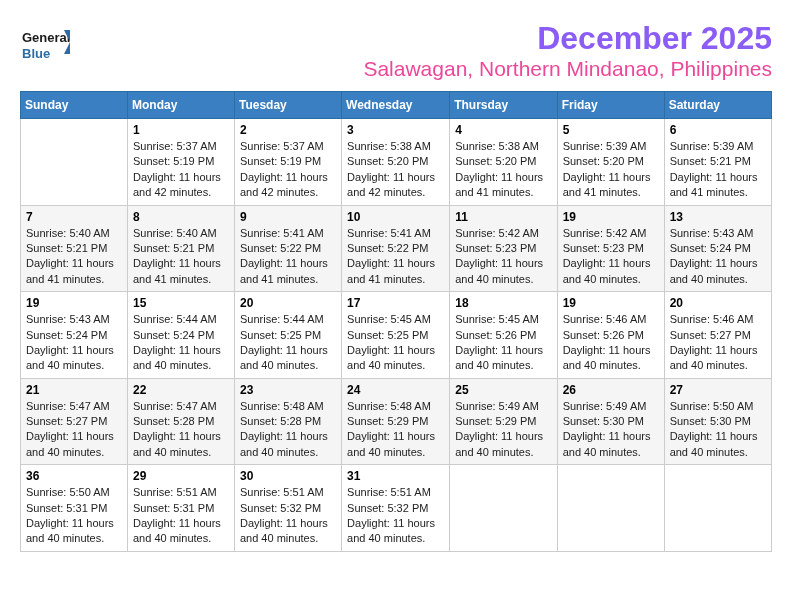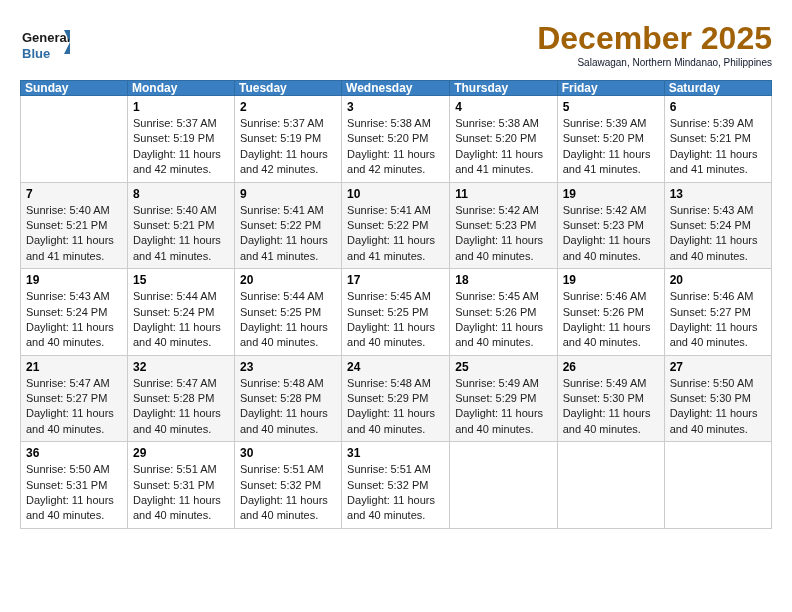--- a/index.html
+++ b/index.html
@@ -20,35 +20,35 @@
       display: flex;
       align-items: center;
       gap: 4px;
     }
     .title-area {
       text-align: right;
     }
     .month-title {
       font-size: 32px;
       font-weight: bold;
-      color: #a16207;
+      color: #8b5cf6;
     }
     .location-title {
-      font-size: 10px;
-      color: #0f172a;
+      font-size: 21px;
+      color: #ec4899;
     }
     table {
       width: 100%;
       border-collapse: collapse;
       font-size: 11px;
     }
     thead th {
       background-color: #3a7fc1;
       color: #fff;
-      padding: 0 4px;
+      padding: 6px 4px;
       text-align: left;
       font-size: 12px;
       font-weight: bold;
       border: 1px solid #2e6da4;
     }
     tbody td {
       border: 1px solid #ccc;
       padding: 4px 5px;
       vertical-align: top;
       height: 80px;
@@ -189,21 +189,21 @@
           <div class="day-number">20</div>
           <div class="day-detail">Sunrise: 5:46 AM<br>Sunset: 5:27 PM<br>Daylight: 11 hours and 40 minutes.</div>
         </td>
       </tr>
       <tr>
         <td>
           <div class="day-number">21</div>
           <div class="day-detail">Sunrise: 5:47 AM<br>Sunset: 5:27 PM<br>Daylight: 11 hours and 40 minutes.</div>
         </td>
         <td>
-          <div class="day-number">32</div>
+          <div class="day-number">22</div>
           <div class="day-detail">Sunrise: 5:47 AM<br>Sunset: 5:28 PM<br>Daylight: 11 hours and 40 minutes.</div>
         </td>
         <td>
           <div class="day-number">23</div>
           <div class="day-detail">Sunrise: 5:48 AM<br>Sunset: 5:28 PM<br>Daylight: 11 hours and 40 minutes.</div>
         </td>
         <td>
           <div class="day-number">24</div>
           <div class="day-detail">Sunrise: 5:48 AM<br>Sunset: 5:29 PM<br>Daylight: 11 hours and 40 minutes.</div>
         </td>

